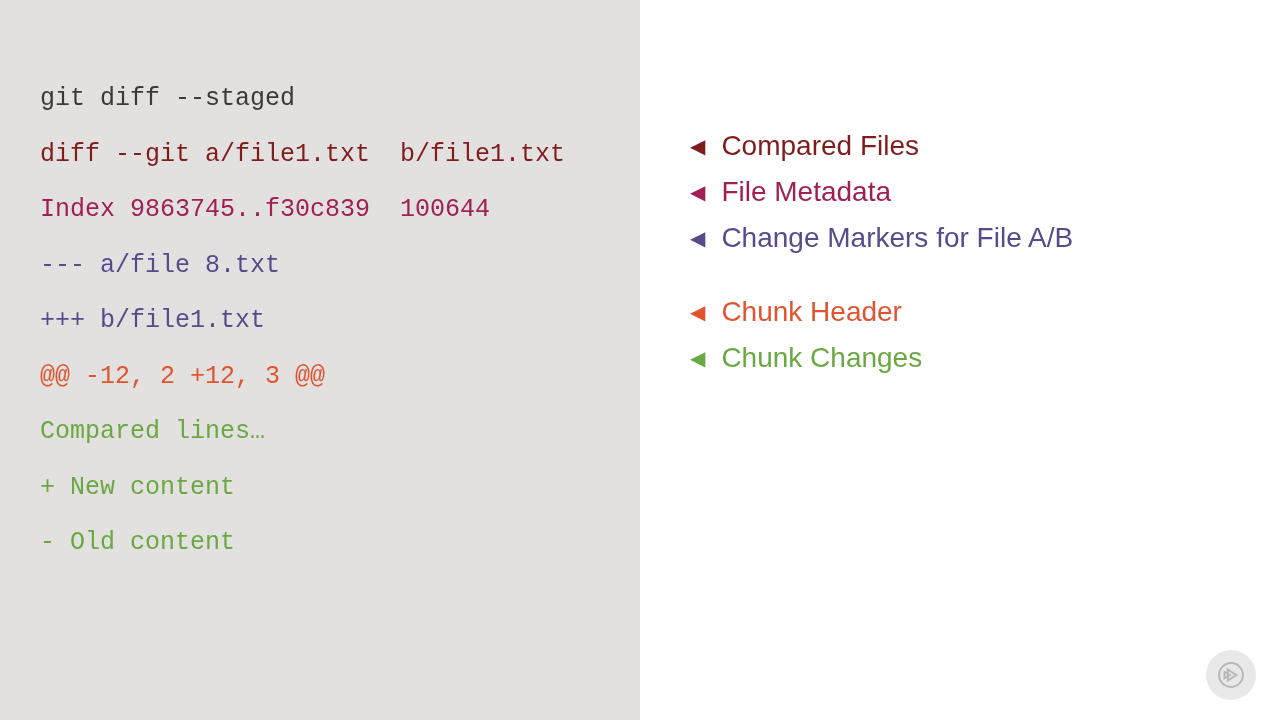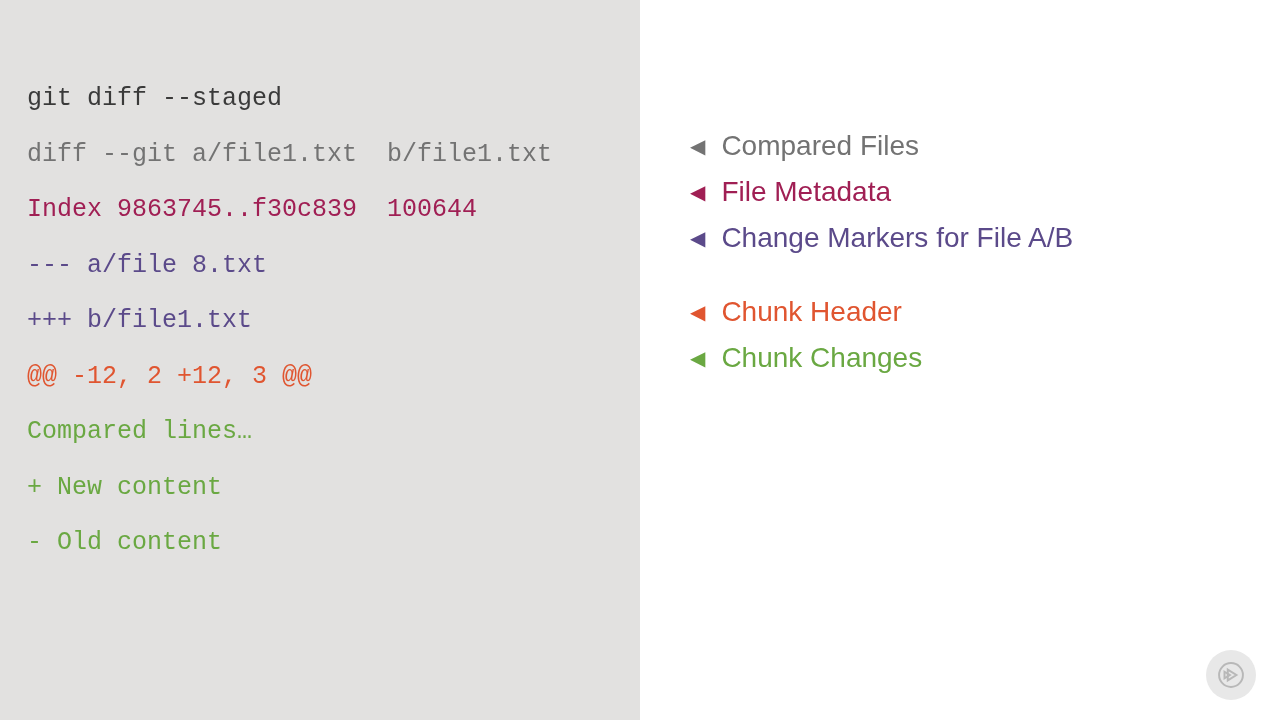--- a/index.html
+++ b/index.html
@@ -11,40 +11,40 @@
       width: 1280px;
       height: 720px;
       display: flex;
       overflow: hidden;
       position: relative;
     }
     .left-panel {
       width: 640px;
       height: 720px;
       background-color: #e2e1e0;
-      padding: 80px 27px;
+      padding: 80px 40px;
     }
     .right-panel {
       width: 640px;
       height: 720px;
       background-color: #ffffff;
       padding: 130px 50px;
     }
     .code-line {
       font-family: 'Consolas', 'Monaco', 'Courier New', monospace;
       font-size: 25px;
       line-height: 1.5;
       margin-bottom: 18px;
       white-space: pre;
     }
     .color-dark {
       color: #3a3a3a;
     }
     .color-teal {
-      color: #737373;
+      color: #7f1d1d;
     }
     .color-maroon {
       color: #a01f54;
     }
     .color-purple {
       color: #5b4a8a;
     }
     .color-orange {
       color: #e05530;
     }

